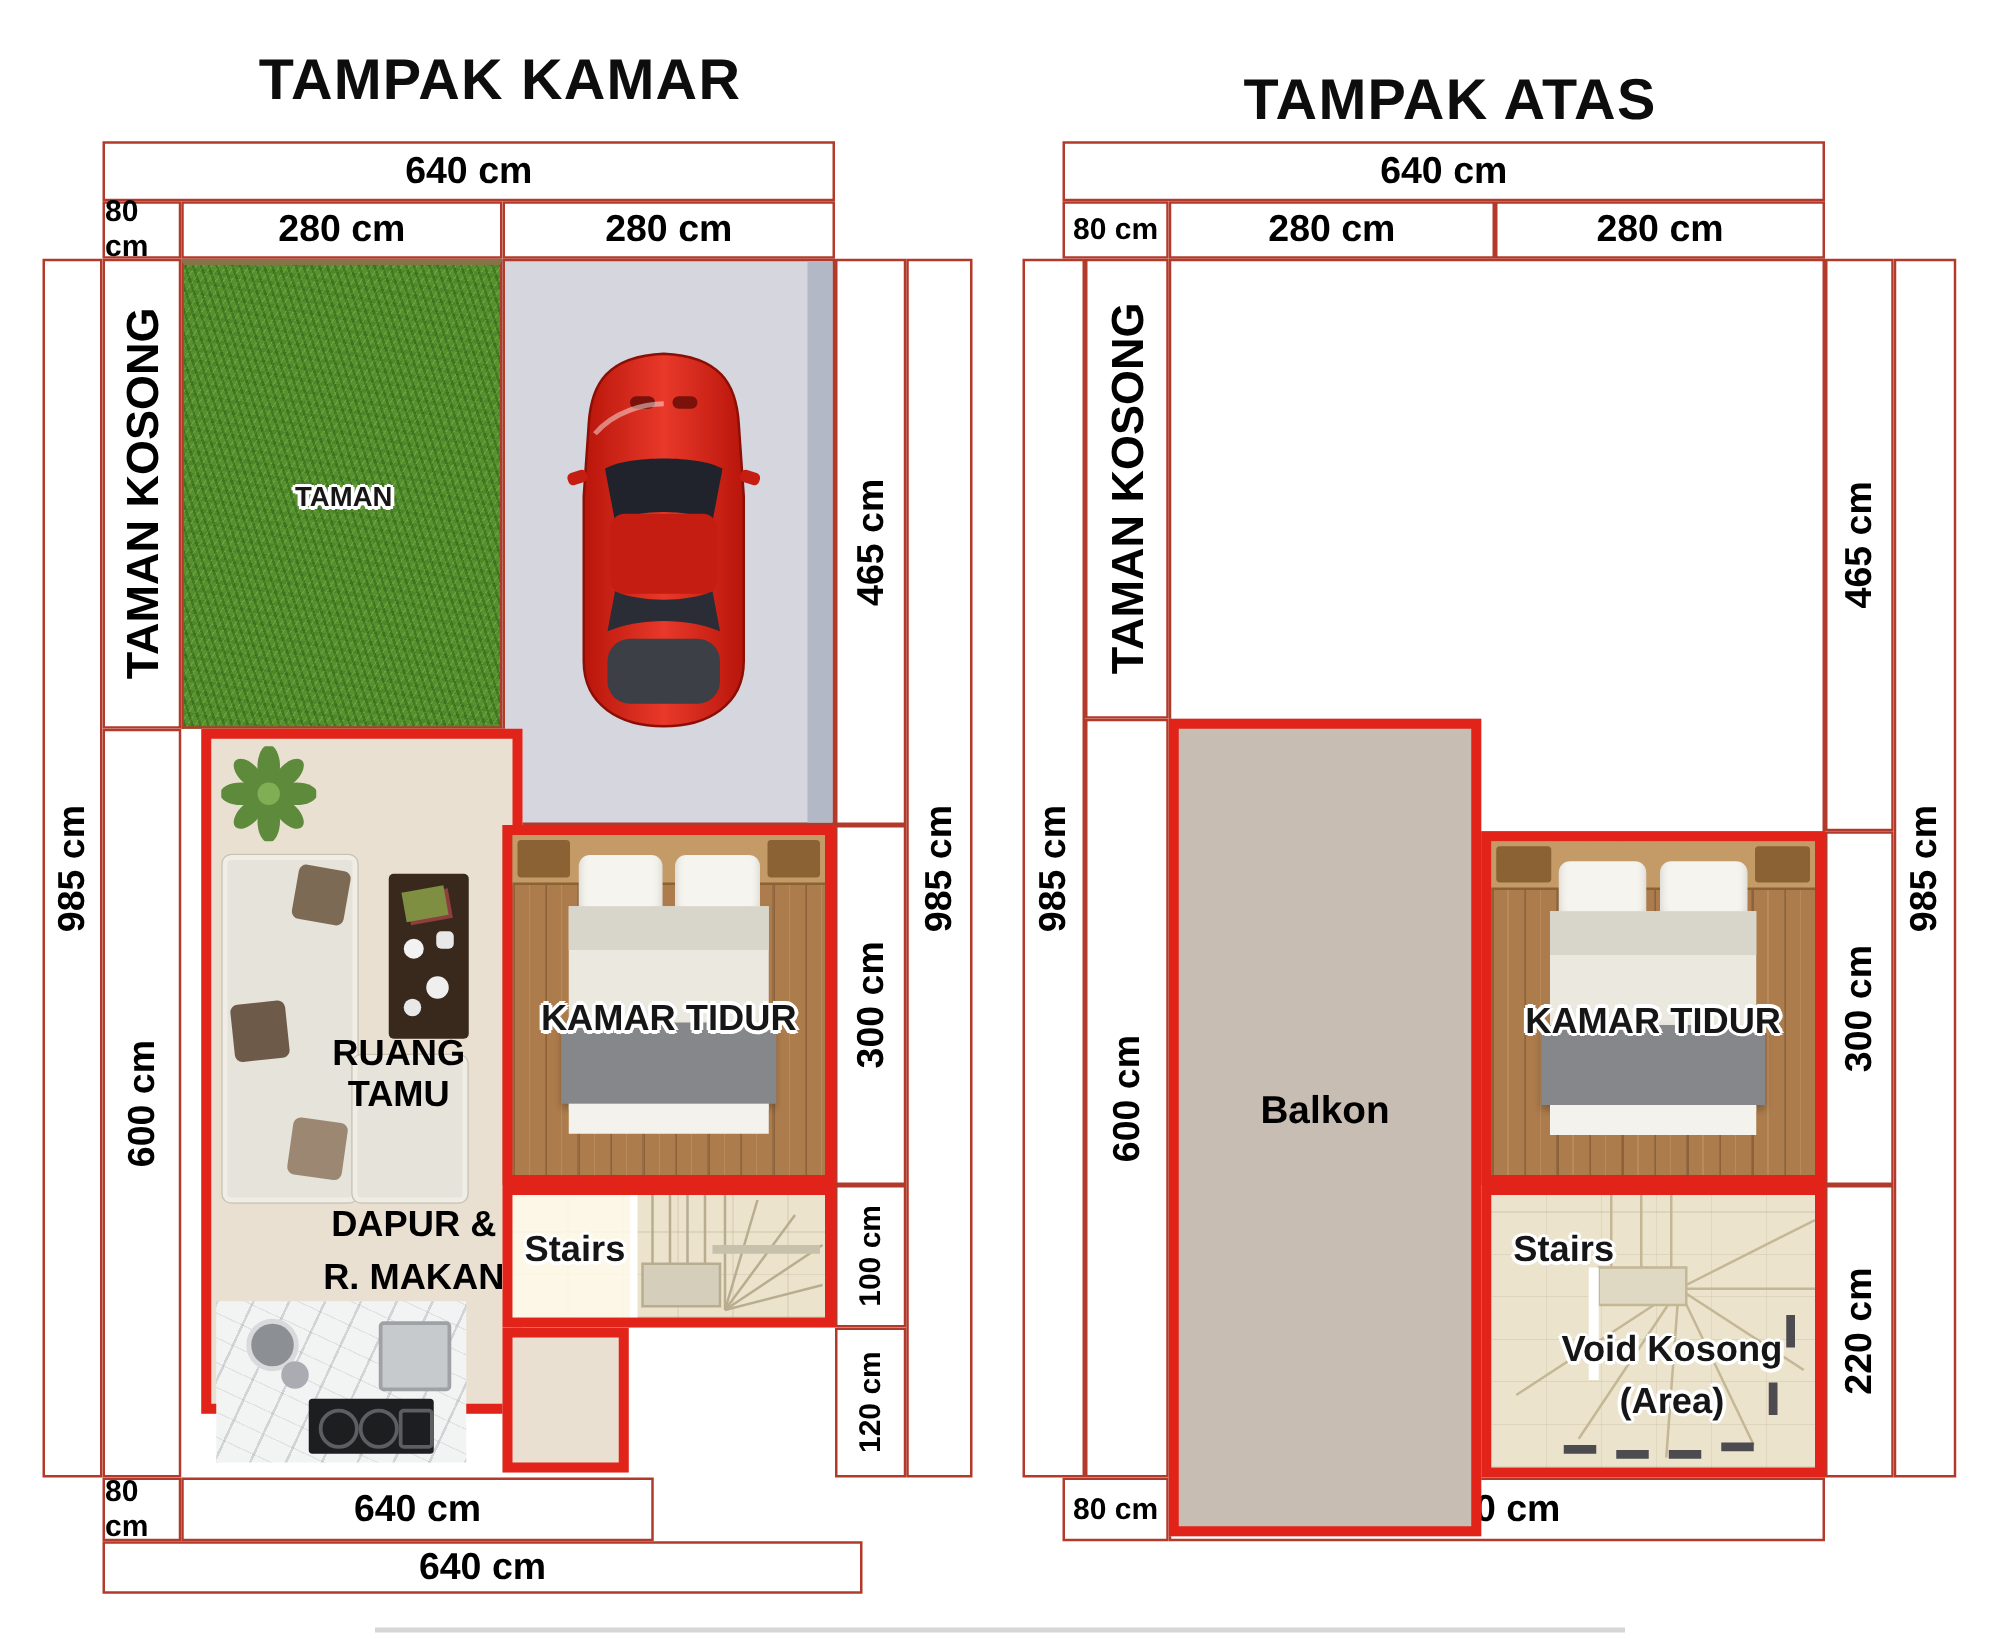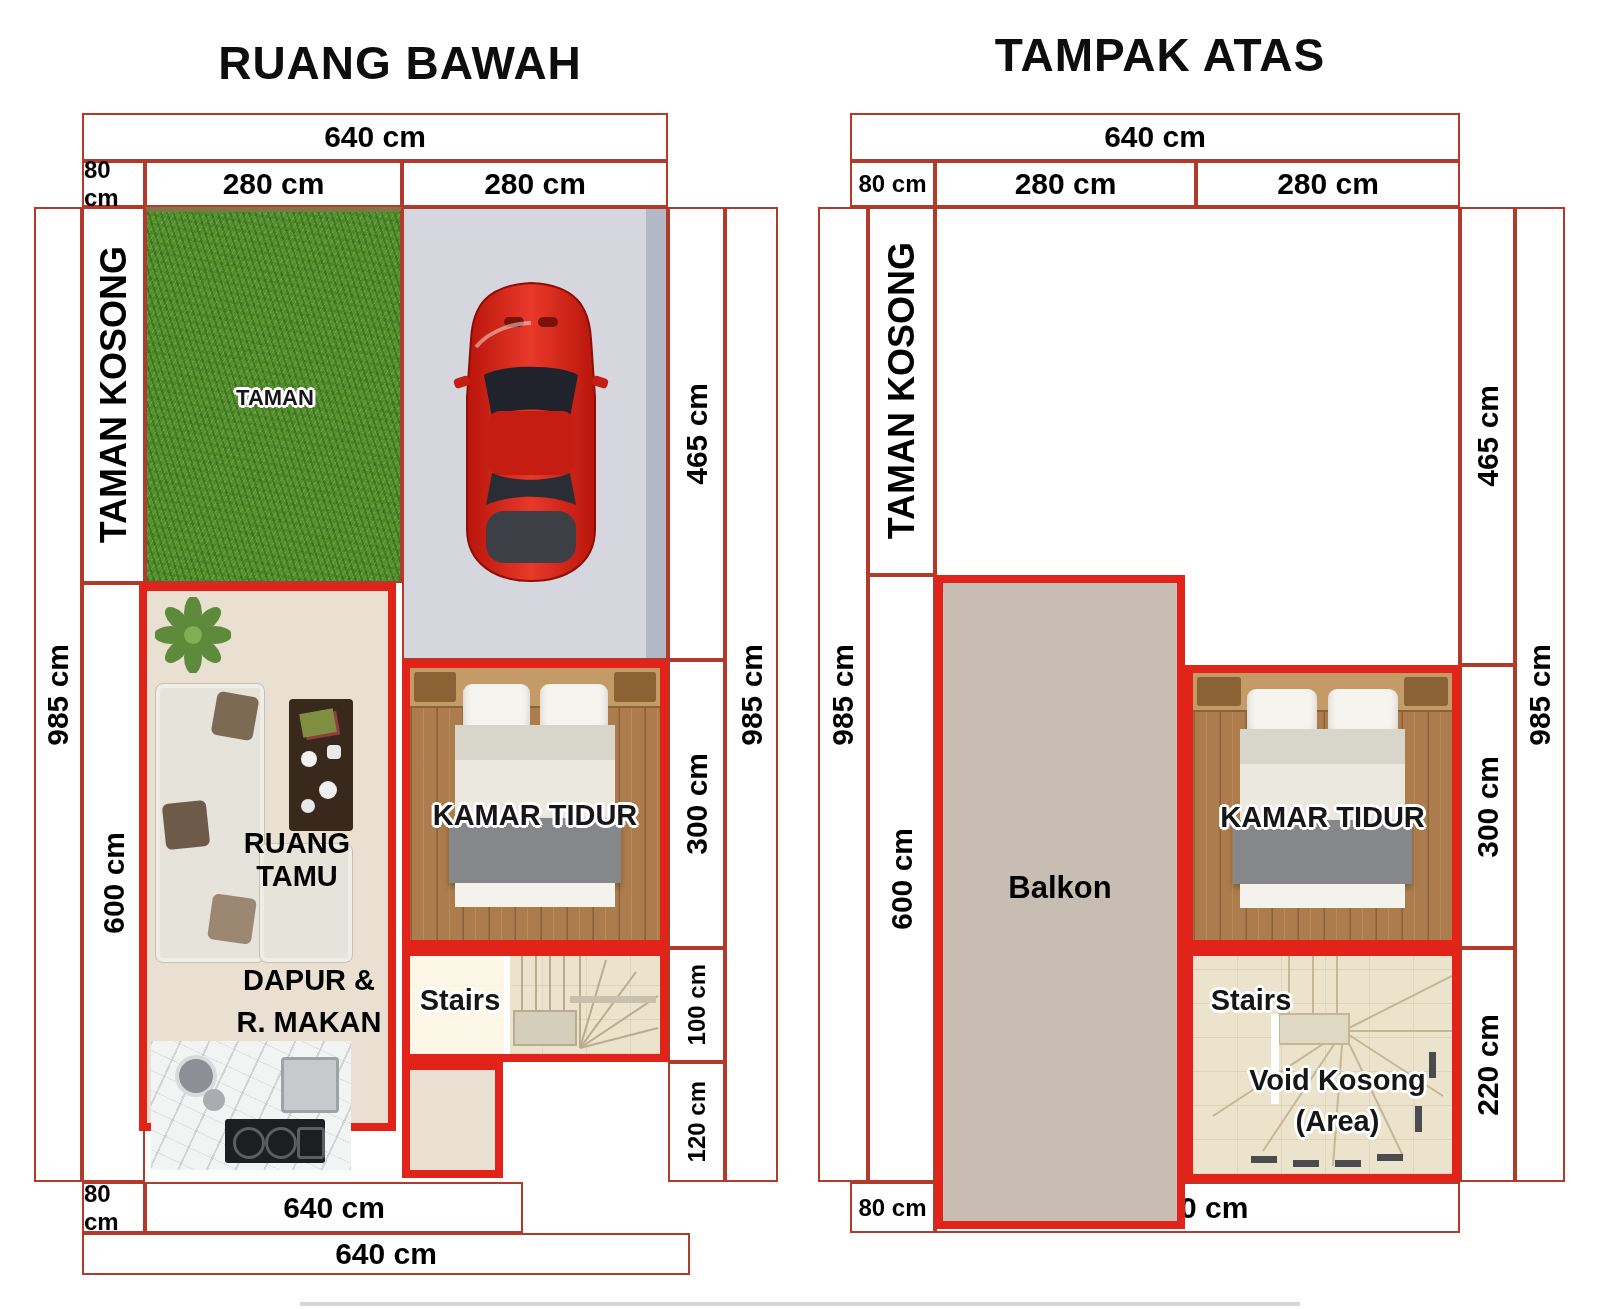--- a/index.html
+++ b/index.html
@@ -49,21 +49,21 @@
   .sofa{background:#e6e3da;border:1px solid #c6c2b4;border-radius:8px;box-shadow:inset 0 0 0 4px #efede5;}
   .pillow{position:absolute;background:#7d6a55;border-radius:6px;}
   .ctable{background:#39291d;border-radius:4px;}
   .seg{position:absolute;}
 </style>
 </head>
 <body>
 
 <div id="stage">
 
-  <div class="abs title" style="left:130px;top:36px;width:540px;">RUANG BAWAH</div>
+  <div class="abs title" style="left:130px;top:36px;width:540px;">TAMPAK KAMAR</div>
 
   <div class="dc" style="left:82px;top:113px;width:586px;height:48px;">
       <span>640 cm</span>
     </div>
   <div class="dc small" style="left:82px;top:161px;width:63px;height:46px;">
       <span>80 cm</span>
     </div>
   <div class="dc" style="left:145px;top:161px;width:257px;height:46px;">
       <span>280 cm</span>
     </div>
@@ -100,21 +100,21 @@
     <rect x="92" y="40" width="20" height="10" rx="5" fill="#7a120b"></rect>
     <path d="M38,98 C56,87 114,87 132,98 L124,140 C104,130 66,130 46,140 Z" fill="#20232b"></path>
     <rect x="42" y="134" width="86" height="64" rx="12" fill="#c61d12"></rect>
     <path d="M46,196 C66,205 104,205 124,196 L130,228 C104,217 66,217 40,228 Z" fill="#2a2d35"></path>
     <rect x="40" y="234" width="90" height="52" rx="18" fill="#3c3f45"></rect>
     <rect x="8" y="100" width="16" height="10" rx="4" fill="#c61d12" transform="rotate(-18 16 105)"></rect>
     <rect x="146" y="100" width="16" height="10" rx="4" fill="#c61d12" transform="rotate(18 154 105)"></rect>
     <path d="M30,70 C45,52 70,46 85,46" stroke="rgba(255,255,255,.45)" stroke-width="4" fill="none"></path>
   </svg>
 
-  <div class="wallbox floorbeige" style="left:139px;top:583px;width:257px;height:548px;">
+  <div class="wallbox floorbeige" style="left:161px;top:583px;width:257px;height:548px;">
     <svg class="seg" style="left:8px;top:6px;" width="76" height="76" viewBox="0 0 76 76">
       <g fill="#5d8a3b">
           <ellipse cx="38" cy="16" rx="9" ry="17"></ellipse>
           <ellipse cx="38" cy="60" rx="9" ry="17"></ellipse>
           <ellipse cx="16" cy="38" rx="17" ry="9"></ellipse>
           <ellipse cx="60" cy="38" rx="17" ry="9"></ellipse>
       <ellipse cx="22" cy="22" rx="8" ry="15" transform="rotate(-45 22 22)"></ellipse>
           <ellipse cx="54" cy="22" rx="8" ry="15" transform="rotate(45 54 22)"></ellipse>
       <ellipse cx="22" cy="54" rx="8" ry="15" transform="rotate(45 22 54)"></ellipse>
           <ellipse cx="54" cy="54" rx="8" ry="15" transform="rotate(-45 54 54)"></ellipse>
@@ -209,21 +209,21 @@
   <div class="dc small" style="left:82px;top:1182px;width:63px;height:51px;">
       <span>80 cm</span>
     </div>
   <div class="dc" style="left:145px;top:1182px;width:378px;height:51px;">
       <span>640 cm</span>
     </div>
   <div class="dc" style="left:82px;top:1233px;width:608px;height:42px;">
       <span>640 cm</span>
     </div>
 
-  <div class="abs title" style="left:890px;top:28px;width:540px;">TAMPAK ATAS</div>
+  <div class="abs title" style="left:890px;top:52px;width:540px;">TAMPAK ATAS</div>
 
   <div class="dc" style="left:850px;top:113px;width:610px;height:48px;">
       <span>640 cm</span>
     </div>
   <div class="dc small" style="left:850px;top:161px;width:85px;height:46px;">
       <span>80 cm</span>
     </div>
   <div class="dc" style="left:935px;top:161px;width:261px;height:46px;">
       <span>280 cm</span>
     </div>

